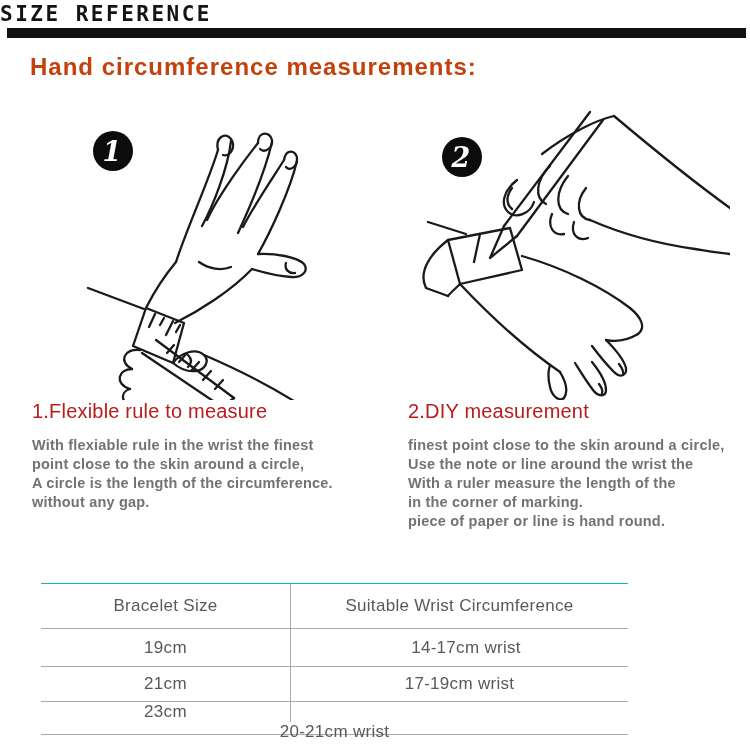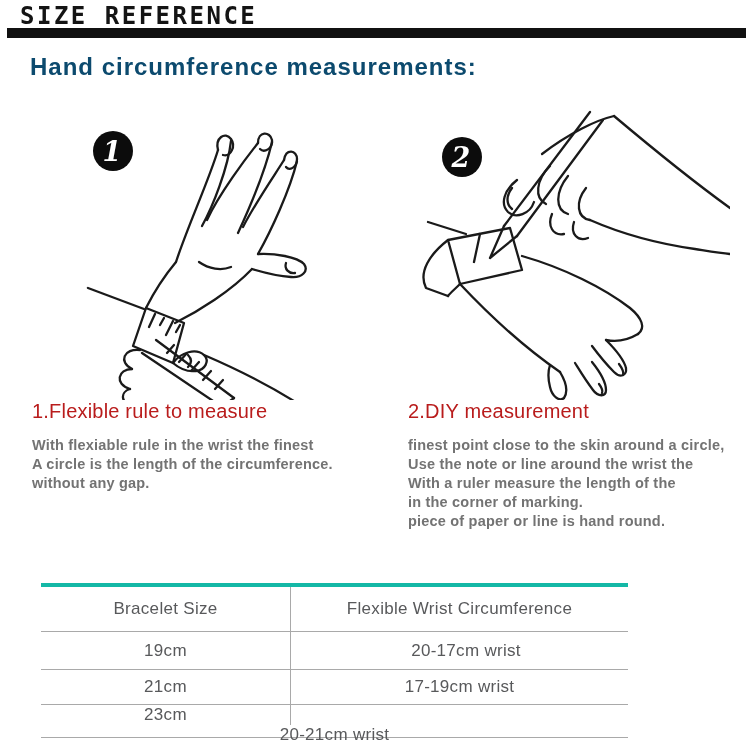--- a/index.html
+++ b/index.html
@@ -2,32 +2,32 @@
 <html><head>
 <meta charset="utf-8">
 <style>
   html,body{margin:0;padding:0;}
   body{
     width:750px;height:750px;position:relative;background:#ffffff;
     font-family:"Liberation Sans", sans-serif;color:#1d1d1d;overflow:hidden;
   }
   
   .size-ref-title{
-    position:absolute;left:20px;top:2px;
+    position:absolute;left:0;top:2px;
     font-family:"DejaVu Sans Mono", monospace;
-    font-size:24px;font-weight:bold;letter-spacing:2.5px;color:#141414;
+    font-size:21px;font-weight:bold;letter-spacing:2.5px;color:#141414;
     white-space:nowrap;
   }
   .title-bar{
     position:absolute;left:7px;top:28px;width:739px;height:10px;background:#111111;
   }
   
   .main-heading{
     position:absolute;left:30px;top:53px;margin:0;
-    font-size:24px;font-weight:bold;letter-spacing:1px;color:#0c4a6e;
+    font-size:24px;font-weight:bold;letter-spacing:1px;color:#c2410c;
   }
   
   .figure{position:absolute;top:110px;}
   .figure.fig1{left:60px;width:300px;height:290px;}
   .figure.fig2{left:400px;width:330px;height:290px;}
   .figure svg{position:absolute;left:0;top:0;}
   .step-badge{
     position:absolute;width:40px;height:40px;border-radius:50%;
     background:#0c0c0c;color:#ffffff;display:flex;align-items:center;justify-content:center;
     font-family:"DejaVu Serif", serif;font-style:italic;font-weight:bold;font-size:27px;
@@ -43,21 +43,21 @@
     font-size:20px;font-weight:500;color:#b91c1c;margin:0 0 13px 0;letter-spacing:.2px;
   }
   .section-body{font-size:14.5px;font-weight:bold;line-height:19px;color:#737373;letter-spacing:.2px;}
   .section-body div{white-space:nowrap;}
   
   .size-table{
     position:absolute;left:41px;top:583px;width:587px;
     color:#58595b;font-size:17px;
   }
   .size-table .tr{display:flex;border-bottom:1px solid #a9a9a9;}
-  .size-table .tr.head{border-top:4px solid #14b8a6;height:44px;}
+  .size-table .tr.head{border-top:1px solid #14b8a6;height:44px;}
   .size-table .tr.r1{height:37px;gap:13px;}
   .size-table .tr.r2{height:34px;}
   .size-table .tr.r3{height:32px;flex-direction:column;}
   .size-table .td{display:flex;align-items:center;justify-content:center;letter-spacing:.3px;}
   .size-table .col1{width:250px;border-right:1px solid #a9a9a9;box-sizing:border-box;}
   .size-table .col2{flex:1;}
 </style>
 </head>
 <body>
 
@@ -157,44 +157,45 @@
   </svg>
   <div class="step-badge">
     <span>2</span>
   </div>
 </div>
 
 <div class="section sec1">
   <div class="section-title">1.Flexible rule to measure</div>
   <div class="section-body">
     <div>With flexiable rule in the wrist the finest</div>
+    <div>point close to the skin around a circle,</div>
     <div>A circle is the length of the circumference.</div>
     <div>without any gap.</div>
   </div>
 </div>
 
 <div class="section sec2">
   <div class="section-title">2.DIY measurement</div>
   <div class="section-body">
     <div>finest point close to the skin around a circle,</div>
     <div>Use the note or line around the wrist the</div>
     <div>With a ruler measure the length of the</div>
     <div>in the corner of marking.</div>
     <div>piece of paper or line is hand round.</div>
   </div>
 </div>
 
 <div class="size-table">
   <div class="tr head">
     <div class="td col1">Bracelet Size</div>
-    <div class="td col2">Flexible Wrist Circumference</div>
+    <div class="td col2">Suitable Wrist Circumference</div>
   </div>
   <div class="tr r1">
     <div class="td col1">19cm</div>
-    <div class="td col2">20-17cm wrist</div>
+    <div class="td col2">14-17cm wrist</div>
   </div>
   <div class="tr r2">
     <div class="td col1">21cm</div>
     <div class="td col2">17-19cm wrist</div>
   </div>
   <div class="tr r3">
     <div class="td col1">23cm</div>
     <div class="td col2">20-21cm wrist</div>
   </div>
 </div>

